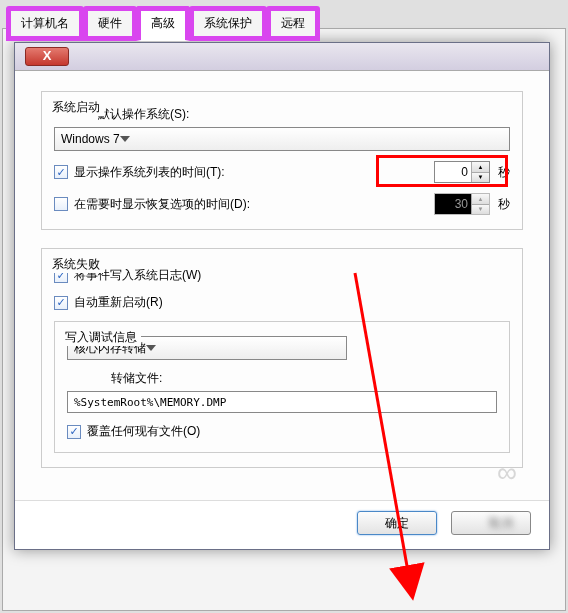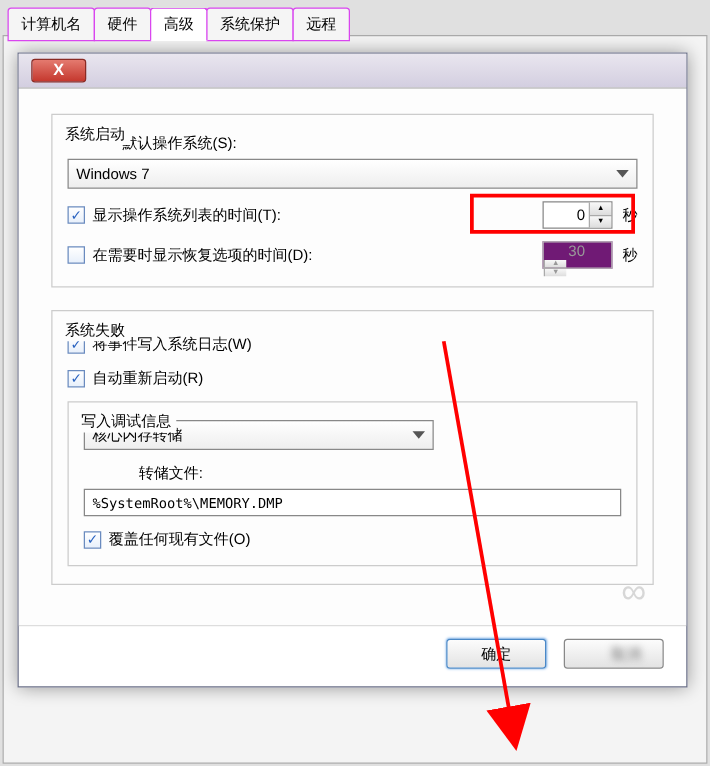--- a/index.html
+++ b/index.html
@@ -15,21 +15,21 @@
 .tabs-row {
   position: absolute;
   top: 6px;
   left: 6px;
   display: flex;
   z-index: 1;
 }
 .tab {
   padding: 4px 10px;
   background: #f5f5f5;
-  border: 1px solid #d946ef;
+  border: 5px solid #d946ef;
   border-radius: 3px 3px 0 0;
   margin-right: -1px;
   cursor: pointer;
   font-size: 12px;
 }
 .tab.active {
   background: #fff;
   border-bottom: 1px solid #fff;
   z-index: 2;
   position: relative;
@@ -103,21 +103,21 @@
   padding-left: 44px;
 }
 .combo {
   width: 100%;
   height: 24px;
   border: 1px solid #888;
   background: linear-gradient(#fff,#eee);
   display: flex;
   align-items: center;
   padding: 0 6px;
-  justify-content: space-between;
+  justify-content: flex-start;
   cursor: pointer;
 }
 .combo-arrow {
   width: 0; height: 0;
   border-left: 5px solid transparent;
   border-right: 5px solid transparent;
   border-top: 6px solid #555;
 }
 .row {
   display: flex;
@@ -140,21 +140,21 @@
 .chk.unchecked { color: transparent; }
 .row-label { flex: 1; font-size: 12px; }
 .spinner {
   width: 56px;
   height: 22px;
   border: 1px solid #888;
   display: flex;
   align-items: stretch;
   background: #fff;
 }
-.spinner.disabled { background: #701a75; color: #999; border-color: #bbb; flex-direction: column; }
+.spinner.disabled { background: #000000; color: #999; border-color: #bbb; }
 .spinner input {
   width: 36px;
   border: none;
   text-align: right;
   padding-right: 3px;
   font-size: 12px;
   background: transparent;
 }
 .spinner.disabled input { color: #999; }
 .spin-btns {

